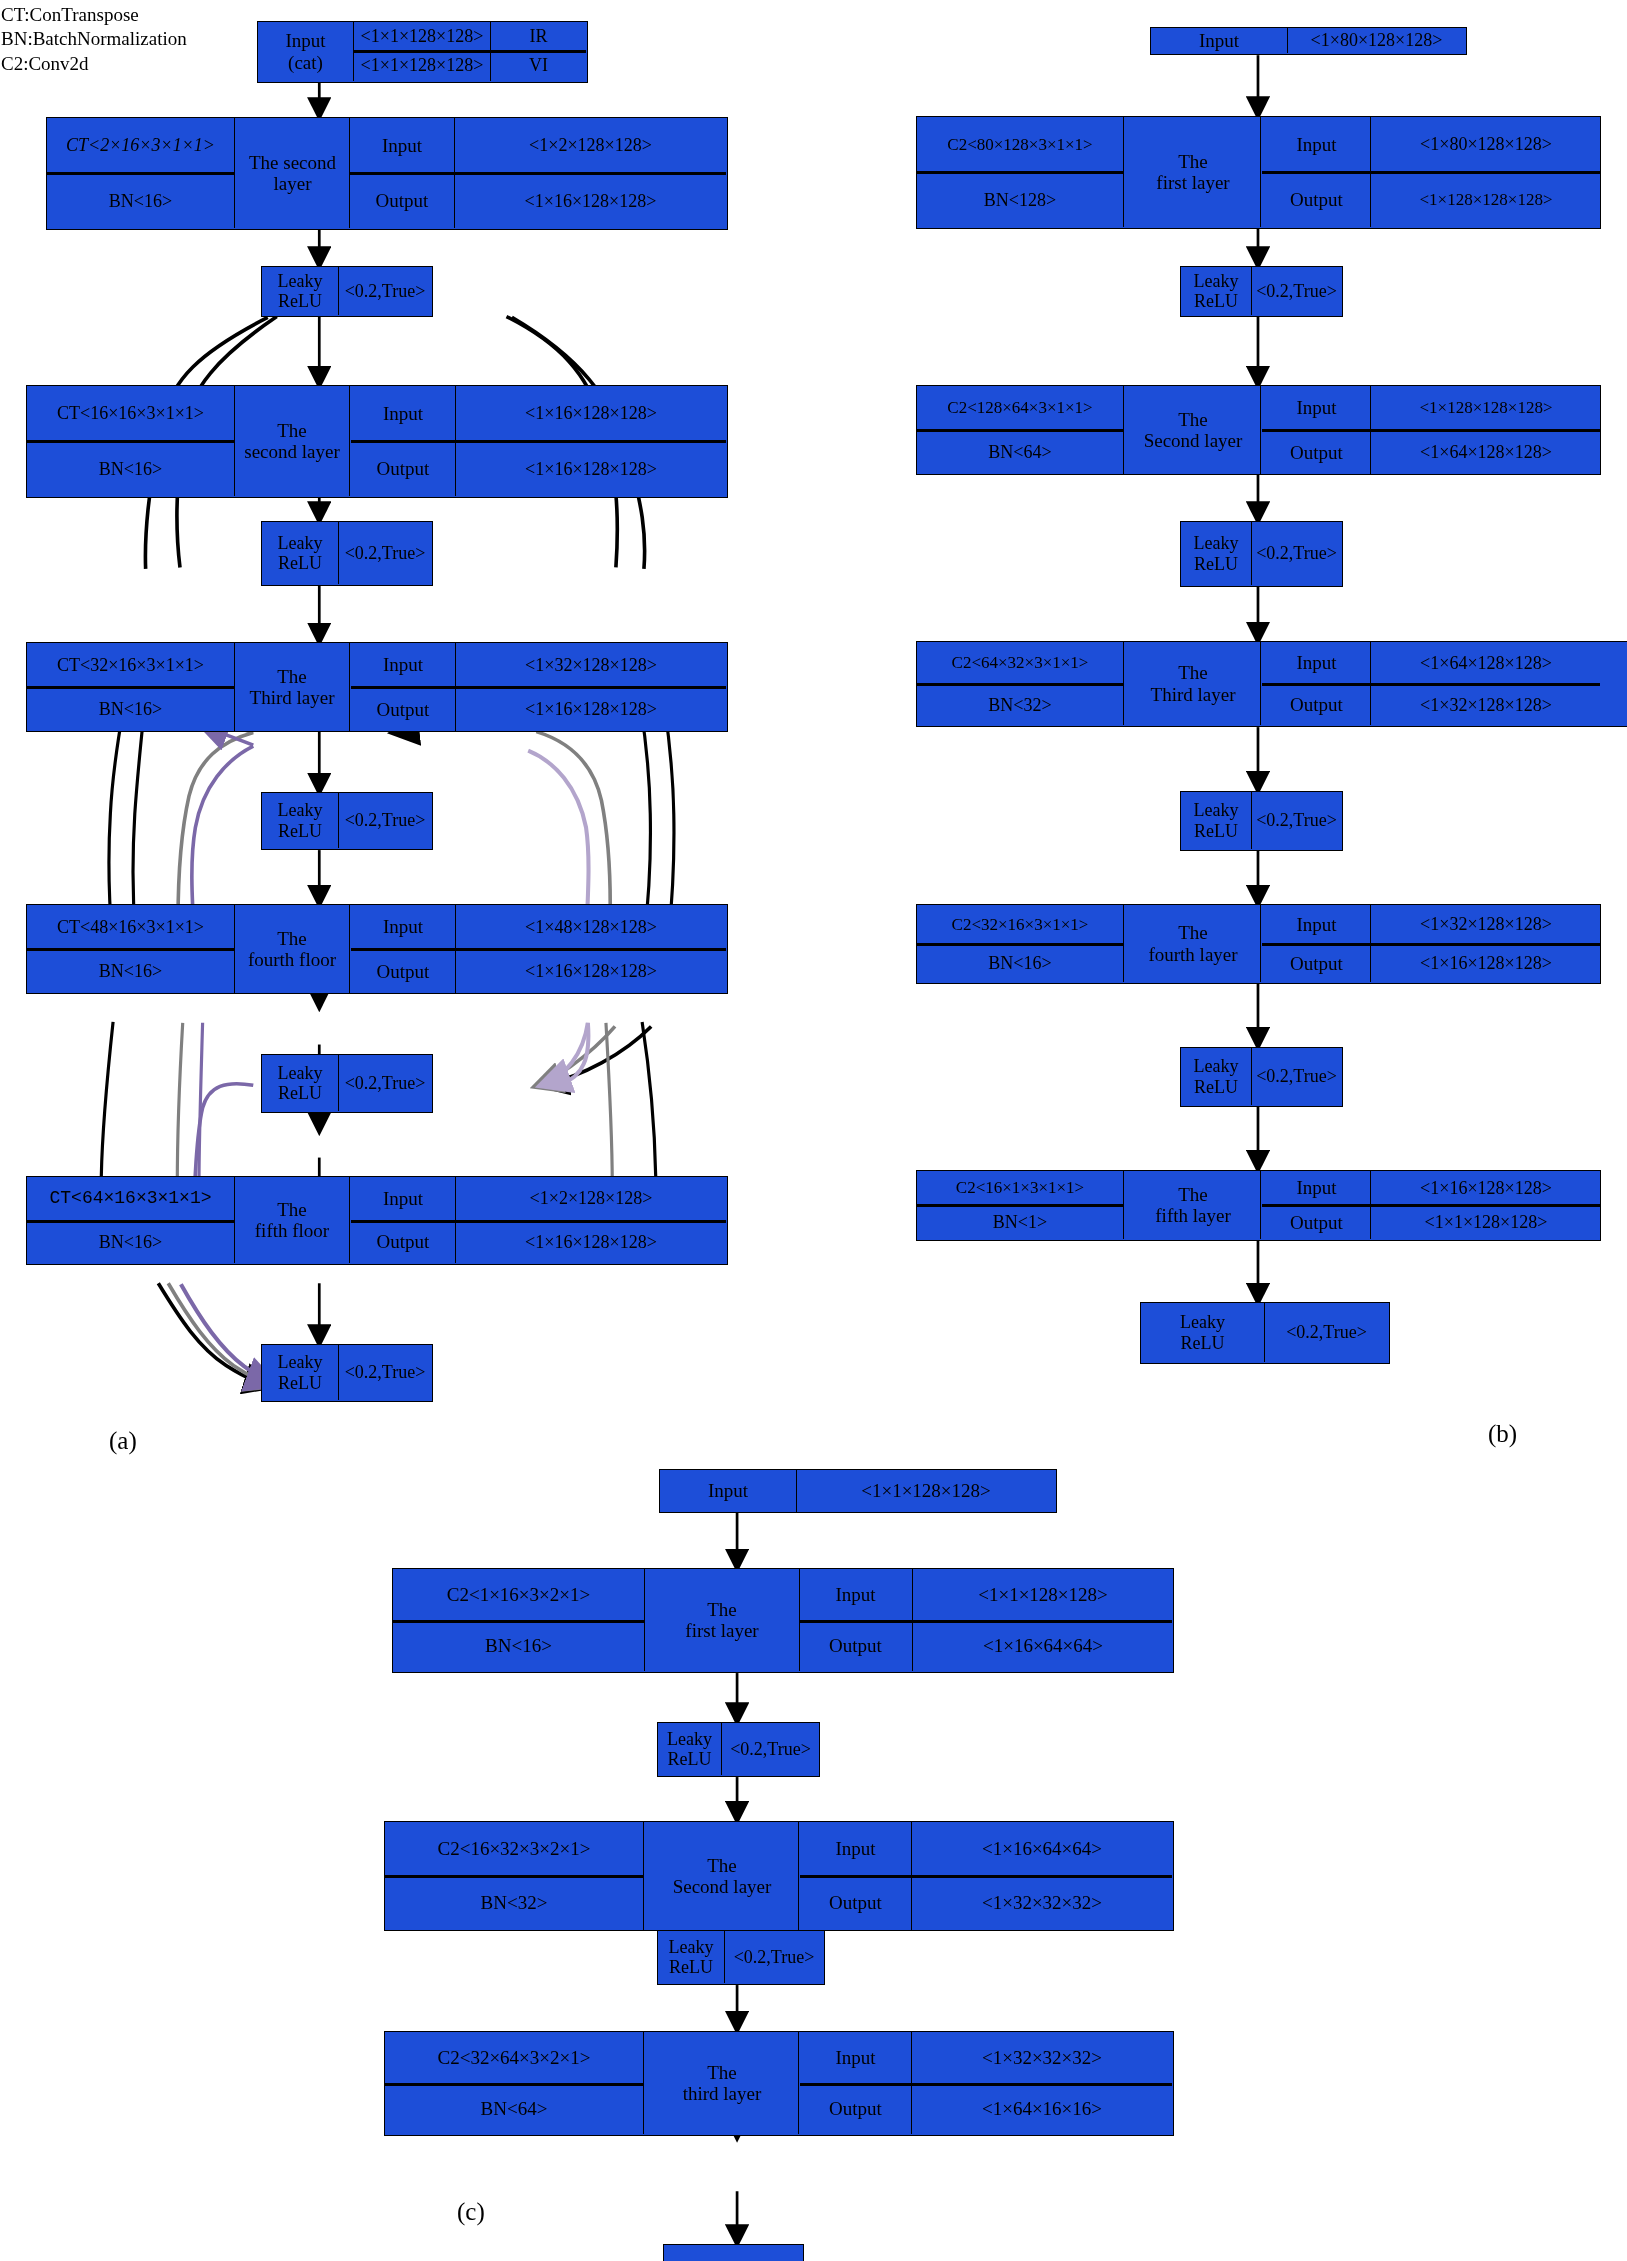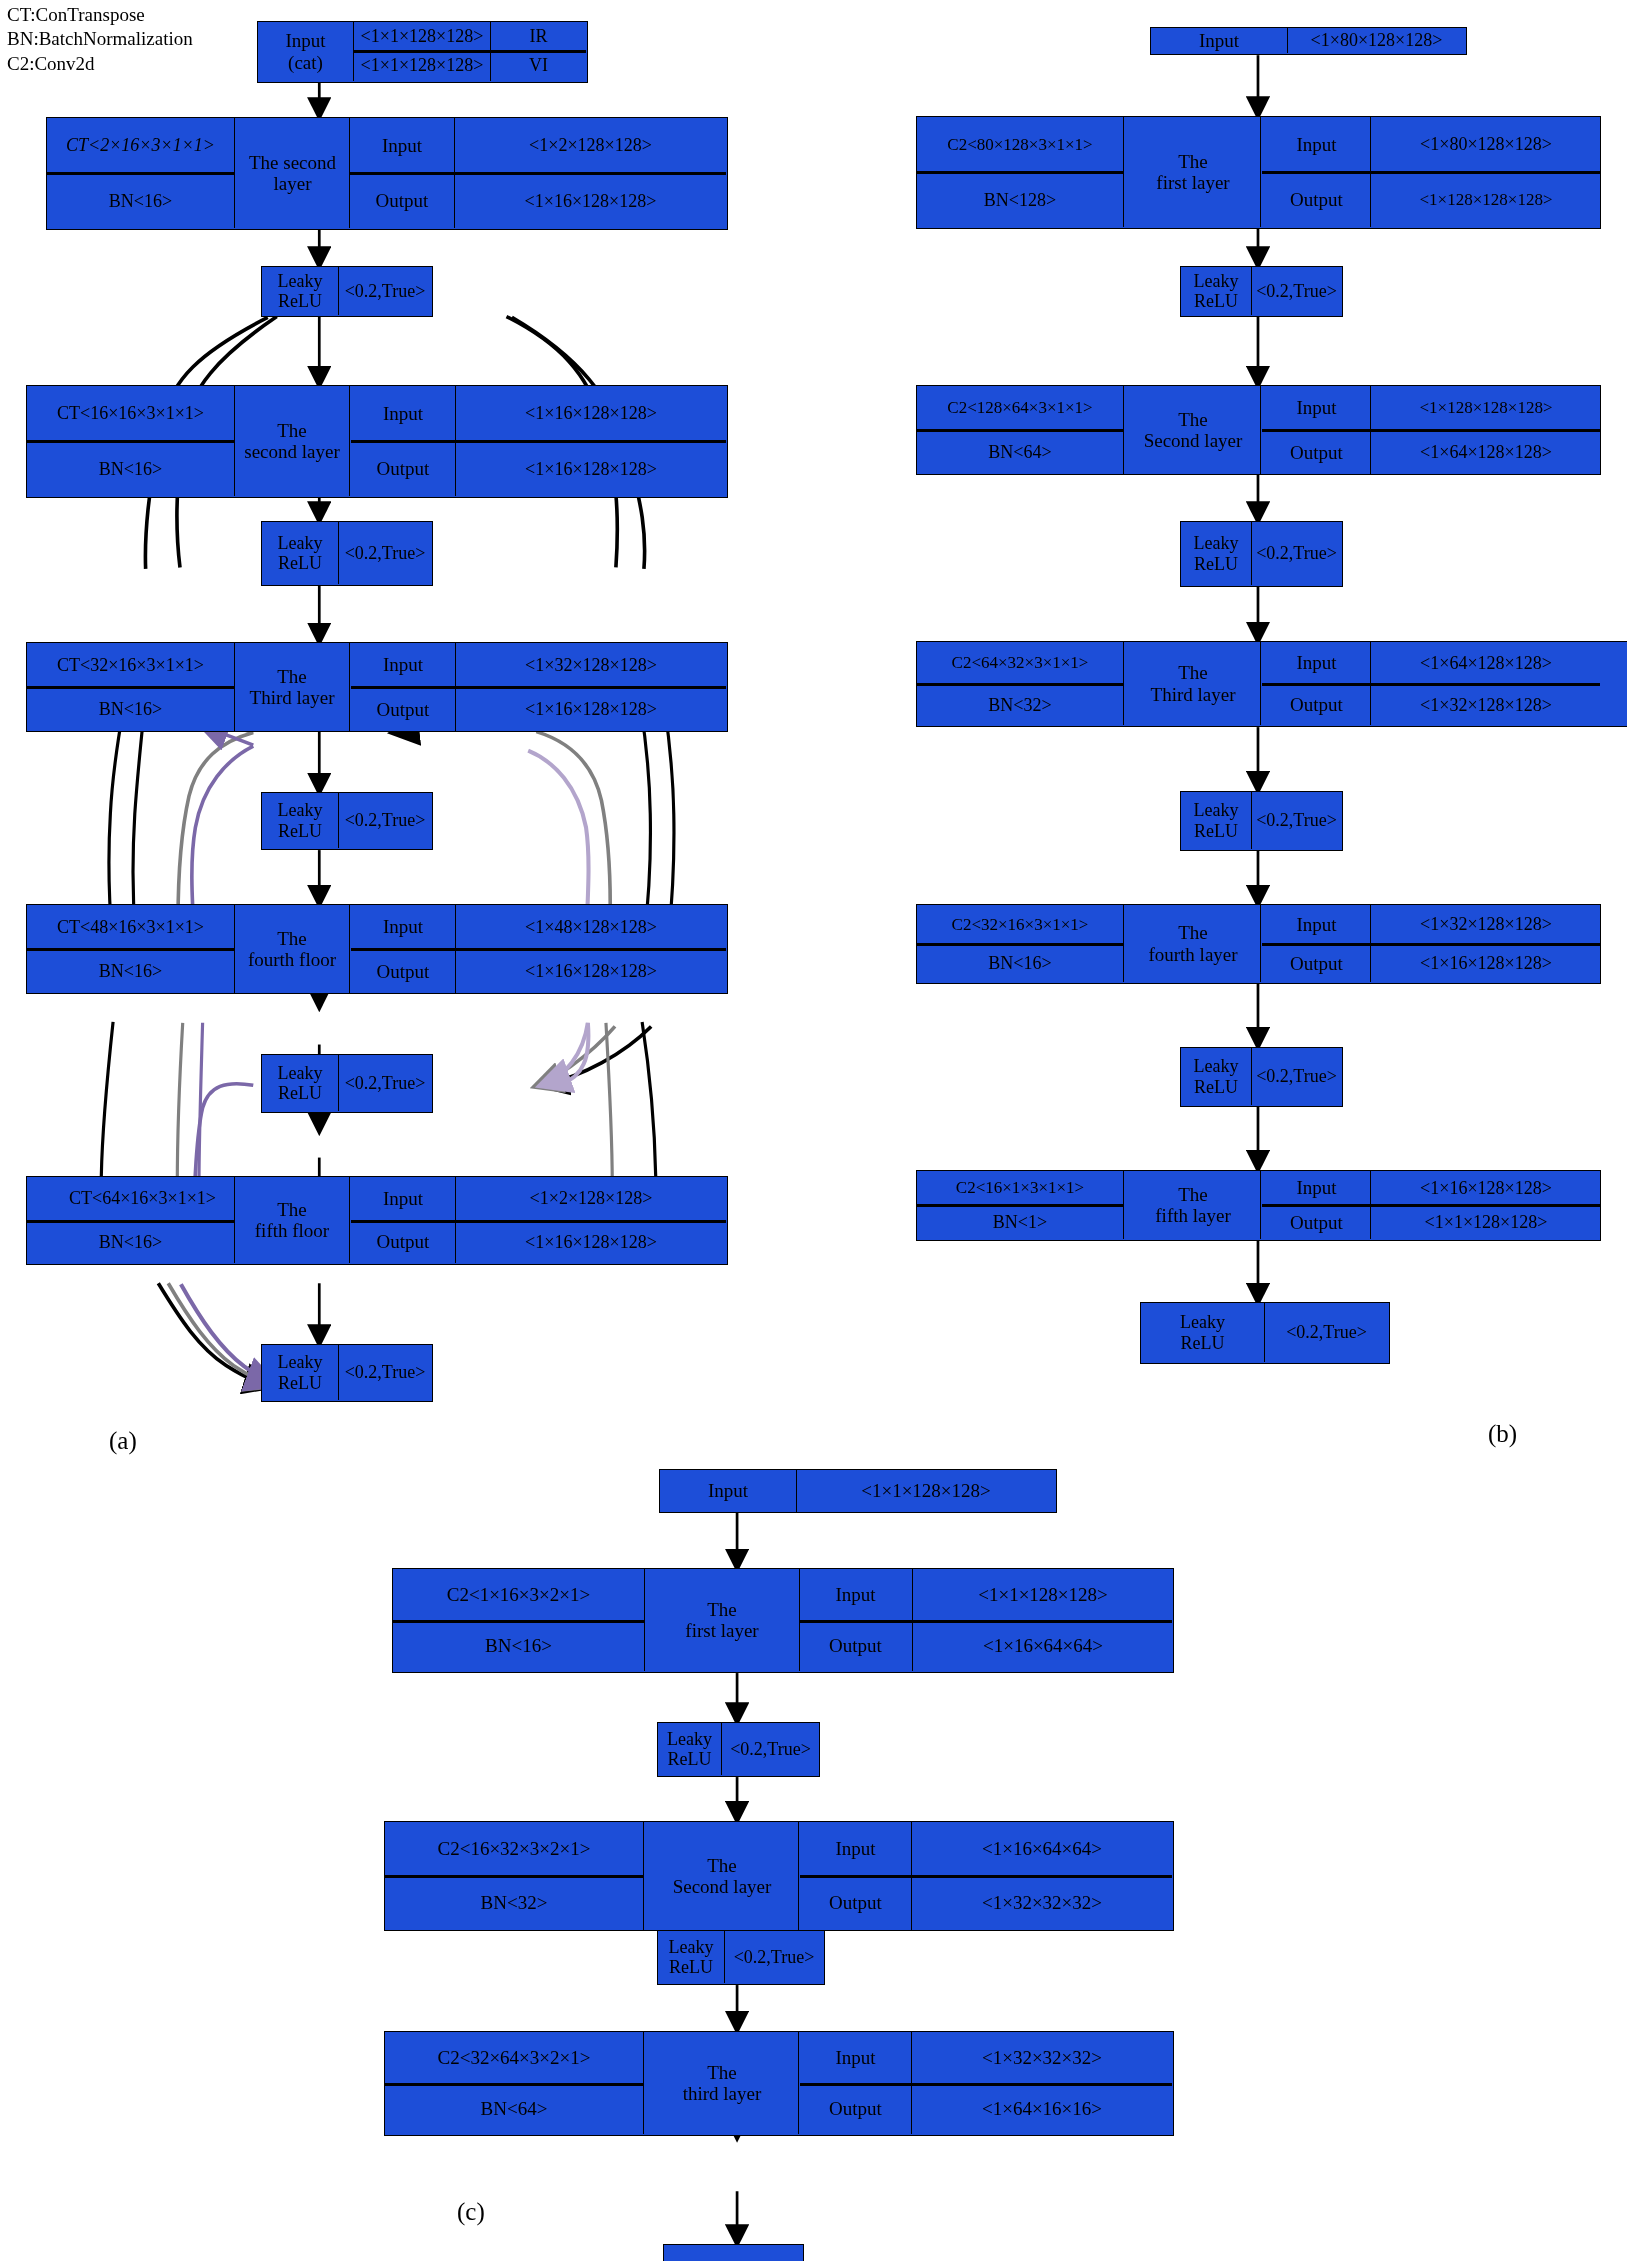--- a/index.html
+++ b/index.html
@@ -130,21 +130,21 @@
       <path d="M 1630,3346 L 1630,3468" marker-end="url(#ahK)"></path>
       <path d="M 1630,3700 L 1630,3808" marker-end="url(#ahK)"></path>
       <path d="M 1630,3930 L 1630,4026" marker-end="url(#ahK)"></path>
       <path d="M 1630,4160 L 1630,4268" marker-end="url(#ahK)"></path>
       <path d="M 1630,4390 L 1630,4490" marker-end="url(#ahK)"></path>
       <path d="M 1630,4620 L 1630,4728" marker-end="url(#ahK)"></path>
       <path d="M 1630,4846 L 1630,4962" marker-end="url(#ahK)"></path>
     </g>
   </svg>
 
-  <div class="legend" style="left:7px;top:2.7px;">CT:ConTranspose
+  <div class="legend" style="left:1px;top:2.7px;">CT:ConTranspose
 BN:BatchNormalization
 C2:Conv2d</div>
 
   <div class="bx" style="left:257px;top:21px;width:331px;height:62px;">
     <div class="cell t42" style="left:0;top:0;width:95px;height:59px;white-space:pre-line;">Input
 (cat)</div>
     <div class="vline" style="left:95px;top:0;height:59px;"></div>
     <div class="cell t40" style="left:96px;top:0;width:136px;height:29px;">&lt;1×1×128×128&gt;</div>
     <div class="cell t40" style="left:96px;top:29px;width:136px;height:29px;">&lt;1×1×128×128&gt;</div>
     <div class="hthick" style="left:96px;top:28px;width:232px;"></div>
@@ -239,21 +239,21 @@
   </div>
 
   <div class="bx" style="left:261px;top:1054px;width:172px;height:59px;">
     <div class="cell t40" style="left:0;top:0;width:76px;height:56px;white-space:pre-line;">Leaky
 ReLU</div>
     <div class="vline" style="left:76px;top:0;height:56px;"></div>
     <div class="cell t40" style="left:77px;top:0;width:92px;height:56px;">&lt;0.2,True&gt;</div>
   </div>
 
   <div class="bx" style="left:26px;top:1176px;width:702px;height:89px;">
-    <div class="cell t40" style="left:12px;top:0;width:207px;height:43px;">CT&lt;64×16×3×1×1&gt;</div>
+    <div class="cell t40" style="left:0;top:0;width:207px;height:43px;font-family:Liberation Mono, monospace;">CT&lt;64×16×3×1×1&gt;</div>
     <div class="hthick" style="left:0;top:43px;width:207px;"></div>
     <div class="cell t40" style="left:0;top:44px;width:207px;height:42px;">BN&lt;16&gt;</div>
     <div class="vline" style="left:207px;top:0;height:86px;"></div>
     <div class="cell t42" style="left:208px;top:0;width:114px;height:86px;white-space:pre-line;">The
 fifth floor</div>
     <div class="vline" style="left:322px;top:0;height:86px;"></div>
     <div class="cell t42" style="left:324px;top:0;width:104px;height:43px;">Input</div>
     <div class="cell t42" style="left:324px;top:44px;width:104px;height:42px;">Output</div>
     <div class="hthick" style="left:324px;top:43px;width:375px;"></div>
     <div class="vline" style="left:428px;top:0;height:86px;"></div>

